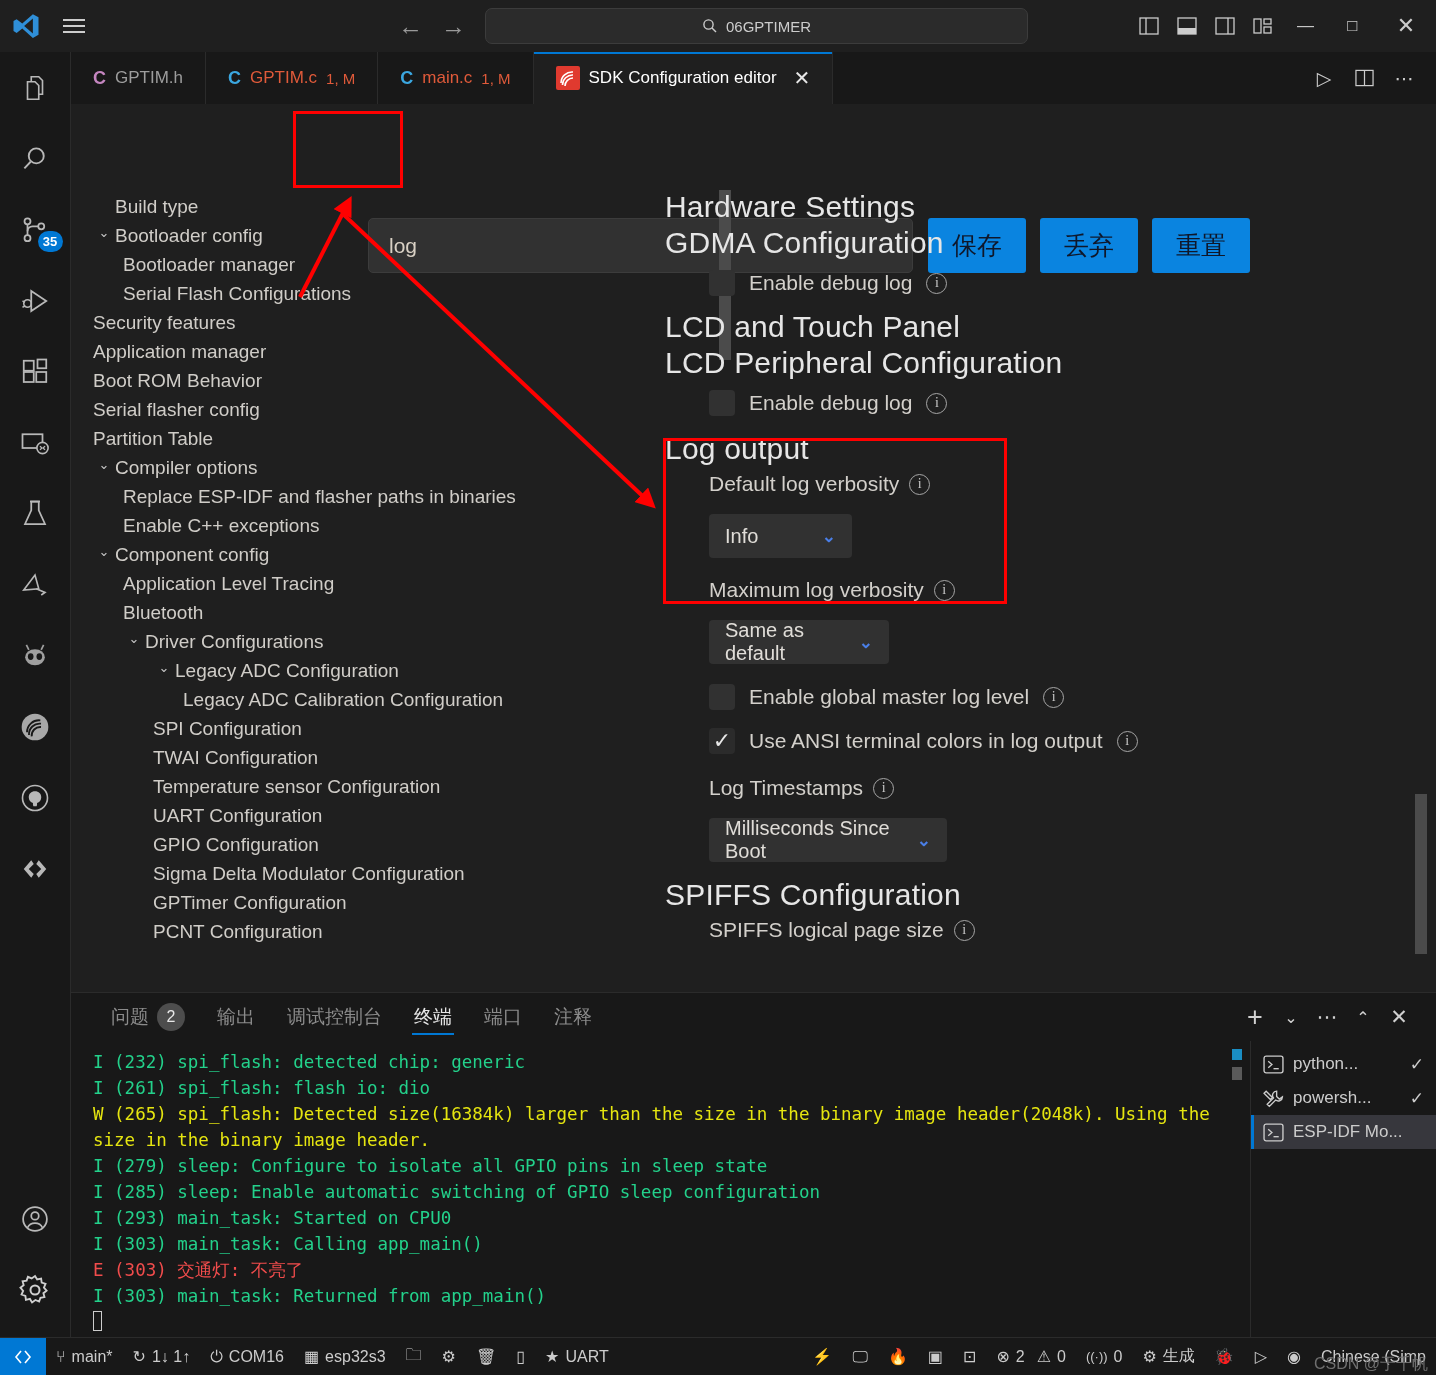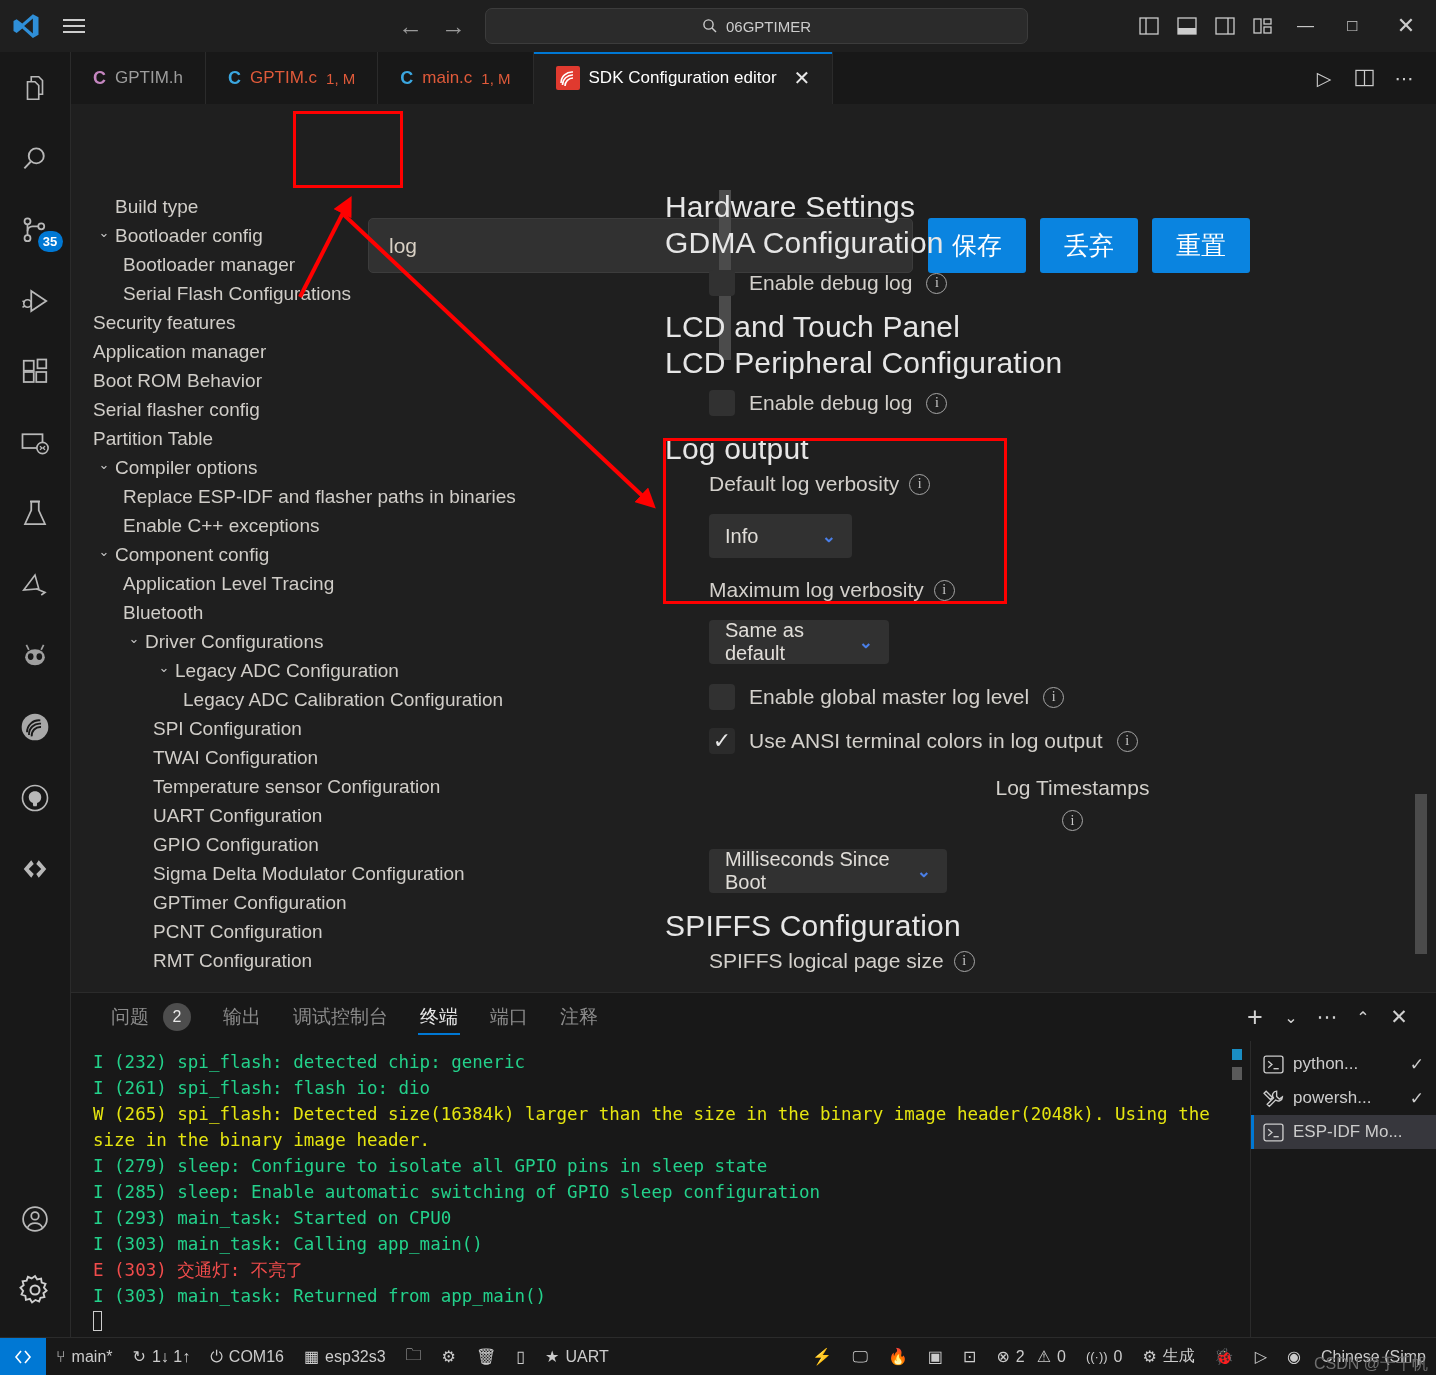--- a/index.html
+++ b/index.html
@@ -71,21 +71,21 @@
   .sdkwrap { flex: 1 1 auto; background: #1f1f1f; position: relative; min-height: 0; display:flex; flex-direction:column; }
 
   .sdktop { display: flex; align-items: flex-start; padding: 17px 0 0 0; height: 78px; flex: 0 0 78px; position: relative; }
   .searchbox {
     position: absolute; left: 297px; top: 114px; width: 545px; height: 55px;
     background: #313131; border: 1px solid #3c3c3c; border-radius: 5px;
     display: flex; align-items: center; padding: 0 20px; color: #d8d0c4; font-size: 21px;
   }
   .btnrow { position: absolute; left: 857px; top: 114px; display: flex; gap: 14px; }
   .bluebtn {
-    background: #0a84e0; color: #ffffff; border: none; border-radius: 3px;
+    background: #0a84e0; color: #0f172a; border: none; border-radius: 3px;
     width: 98px; height: 55px; font-size: 25px; font-family: Liberation Mono, monospace;
     cursor: pointer;
   }
 
   .sdkmain { display: flex; flex: 1 1 auto; min-height: 0; position: relative; }
 
   
   .tree { width: 560px; flex: 0 0 560px; padding: 14px 0 0 0; overflow: hidden; position: relative; }
   .treerow { display: flex; height: 29px; font-size: 19px; color: #d0cdc8; white-space: nowrap; }
   .treerow .chev { width: 22px; text-align: center; color: #c8c8c8; font-size: 13px; flex: 0 0 22px; }
@@ -108,21 +108,21 @@
     align-items: center; gap: 22px; padding: 0 16px; color: #e0ddd8; font-size: 20px;
     margin-left: 78px;
   }
   .dd .caret { color: #4a7fe8; font-size: 17px; font-weight: bold; }
   .pane-sb-thumb { position: absolute; width: 12px; background: #4b4b4b; }
 
   
   .panel { height: 345px; flex: 0 0 345px; background: #181818; display: flex; flex-direction: column;
            border-top: 1px solid #2b2b2b; }
   .paneltabs { height: 48px; flex: 0 0 48px; display: flex; align-items: center; padding-left: 24px; gap: 0; position: relative; }
-  .ptab { font-size: 19px; color: #8b8b8b; padding: 0 16px; height: 48px; display: flex; align-items: center; gap: 14px; position: relative; }
+  .ptab { font-size: 19px; color: #8b8b8b; padding: 0 16px; height: 48px; display: flex; align-items: center; gap: 8px; position: relative; }
   .ptab.active { color: #e7e7e7; }
   .ptab.active::after { content:""; position:absolute; left: 14px; right: 14px; bottom: 6px; height: 2px; background: #0078d4; }
   .pbadge { background: #4d4d4d; color: #e8e8e8; min-width: 28px; height: 28px; border-radius: 14px;
             display:flex; align-items:center; justify-content:center; font-size: 16px; padding: 0 6px; }
   .paneltabs-right { margin-left: auto; display: flex; align-items: center; gap: 2px; padding-right: 20px; }
   .pt-ic { width: 34px; height: 48px; display:flex; align-items:center; justify-content:center; color:#d0d0d0; font-size: 21px; }
 
   .panelbody { flex: 1 1 auto; display: flex; min-height: 0; }
   .term {
     flex: 1 1 auto; padding: 8px 0 0 22px; font-family: "DejaVu Sans Mono", monospace;
@@ -452,23 +452,20 @@
             </div>
             <div class="treerow" style="padding-left:82px;">
               <span>Sigma Delta Modulator Configuration</span>
             </div>
             <div class="treerow" style="padding-left:82px;">
               <span>GPTimer Configuration</span>
             </div>
             <div class="treerow" style="padding-left:82px;">
               <span>PCNT Configuration</span>
             </div>
-            <div class="treerow" style="padding-left:82px;">
-              <span>RMT Configuration</span>
-            </div>
           </div>
 
           <div style="position:absolute;left:648px;top:8px;width:12px;height:170px;background:#4b4b4b;"></div>
 
           <div class="pane">
             <div class="p-h1">Hardware Settings</div>
             <div class="p-h1">GDMA Configuration</div>
             <div class="chkrow">
               <span class="chkbox"></span>
               <span>Enable debug log</span>
@@ -505,21 +502,21 @@
               <span class="chkbox"></span>
               <span>Enable global master log level</span>
               <span class="infoi">i</span>
             </div>
             <div class="chkrow" style="margin-top:18px;">
               <span class="chkbox checked">✓</span>
               <span>Use ANSI terminal colors in log output</span>
               <span class="infoi">i</span>
             </div>
 
-            <div class="p-label" style="margin-top:22px;flex-direction:column;">
+            <div class="p-label" style="margin-top:22px;">
               <span>Log Timestamps</span>
               <span class="infoi">i</span>
             </div>
             <div class="dd" style="margin-top:18px;width:238px;justify-content:space-between;">
               <span>Milliseconds Since Boot</span>
               <span class="caret">⌄</span>
             </div>
 
             <div class="p-h1" style="margin-top:16px;">SPIFFS Configuration</div>
             <div class="p-label" style="margin-top:6px;">

